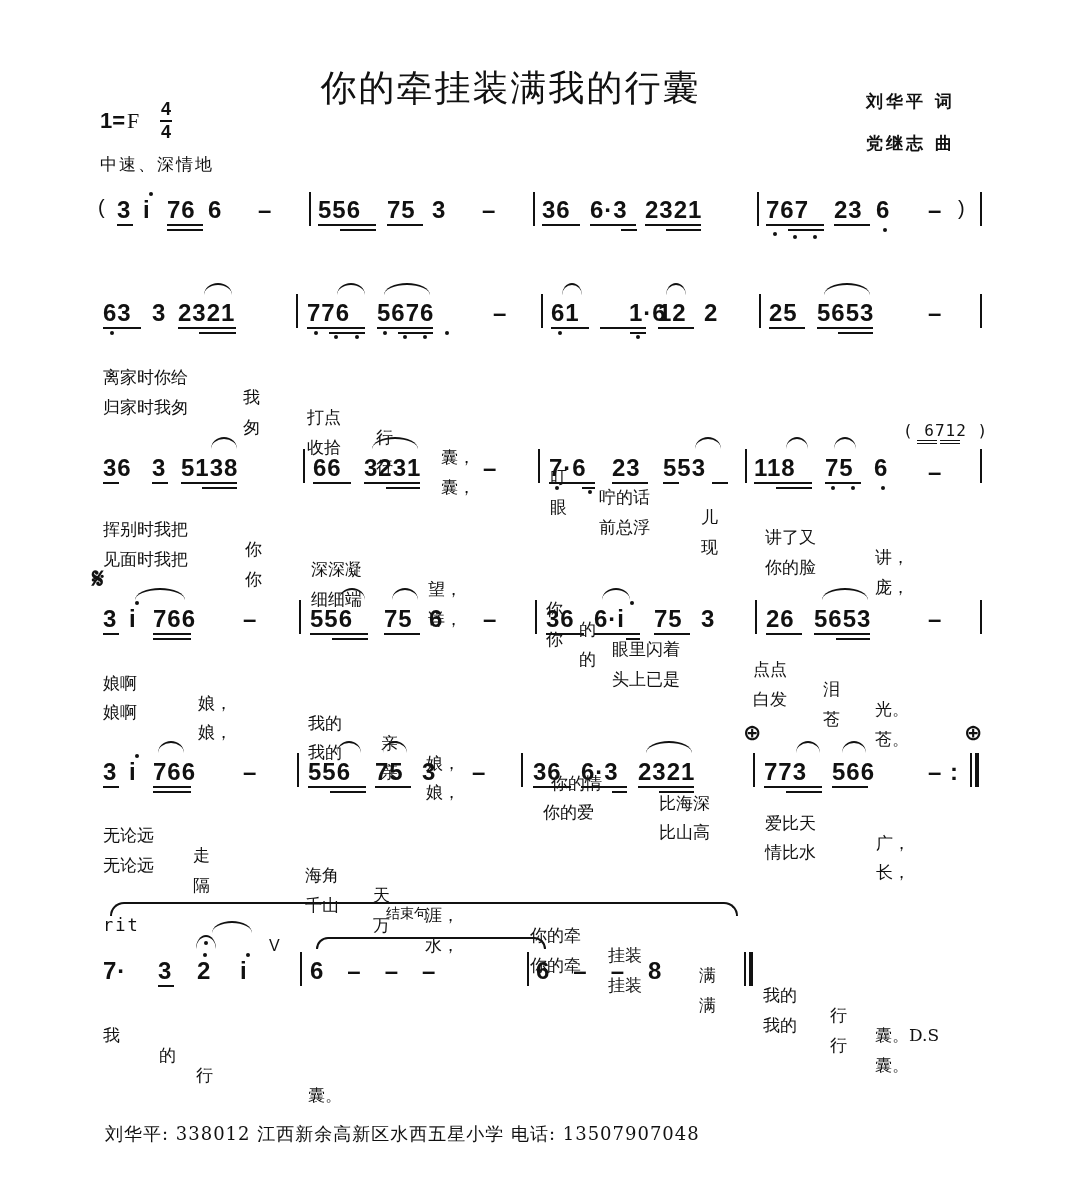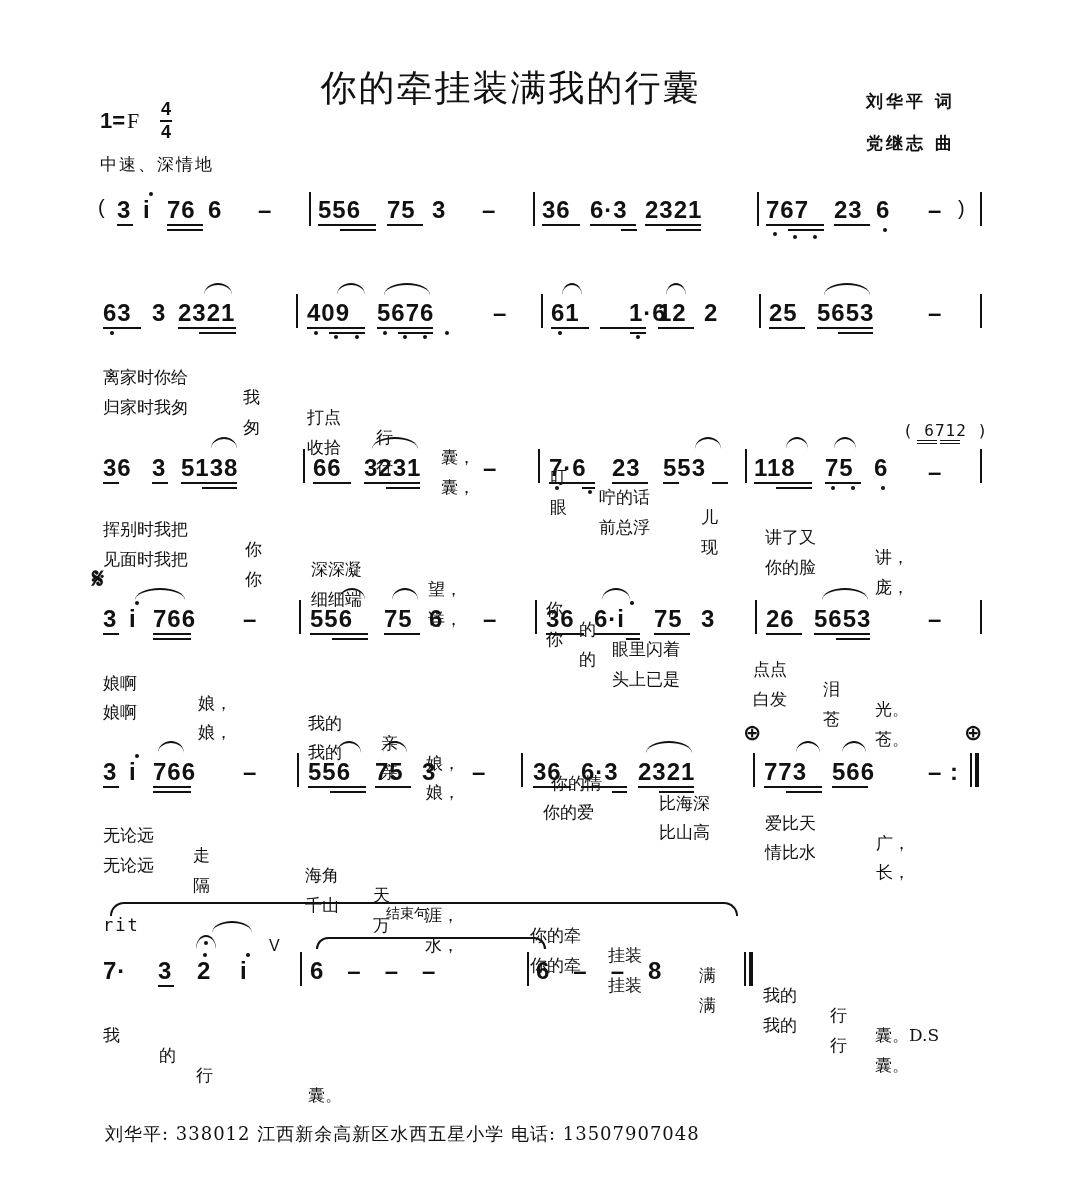--- a/index.html
+++ b/index.html
@@ -114,21 +114,21 @@
   <span class="abs notes" style="left:103px; top:299px;">63</span>
   <span class="abs notes" style="left:152px; top:299px;">3</span>
   <span class="abs notes" style="left:178px; top:299px;">2321</span>
   <div class="abs u1" style="left:103px; top:327px; width:38px;"></div>
   <div class="abs u1" style="left:178px; top:327px; width:58px;"></div>
   <div class="abs u1" style="left:199px; top:332px; width:37px;"></div>
   <div class="abs dot" style="left:110px; top:331px;"></div>
   <div class="abs slur" style="left:204px; top:283px; width:28px;"></div>
   <div class="abs barline" style="left:296px; top:294px; height:34px;"></div>
 
-  <span class="abs notes" style="left:307px; top:299px;">409</span>
+  <span class="abs notes" style="left:307px; top:299px;">776</span>
   <span class="abs notes" style="left:377px; top:299px;">5676</span>
   <span class="abs notes" style="left:493px; top:299px;">–</span>
   <div class="abs u1" style="left:307px; top:327px; width:58px;"></div>
   <div class="abs u1" style="left:329px; top:332px; width:36px;"></div>
   <div class="abs u1" style="left:377px; top:327px; width:56px;"></div>
   <div class="abs u1" style="left:398px; top:332px; width:35px;"></div>
   <div class="abs dot" style="left:314px; top:331px;"></div>
   <div class="abs dot" style="left:334px; top:335px;"></div>
   <div class="abs dot" style="left:355px; top:335px;"></div>
   <div class="abs dot" style="left:383px; top:331px;"></div>

